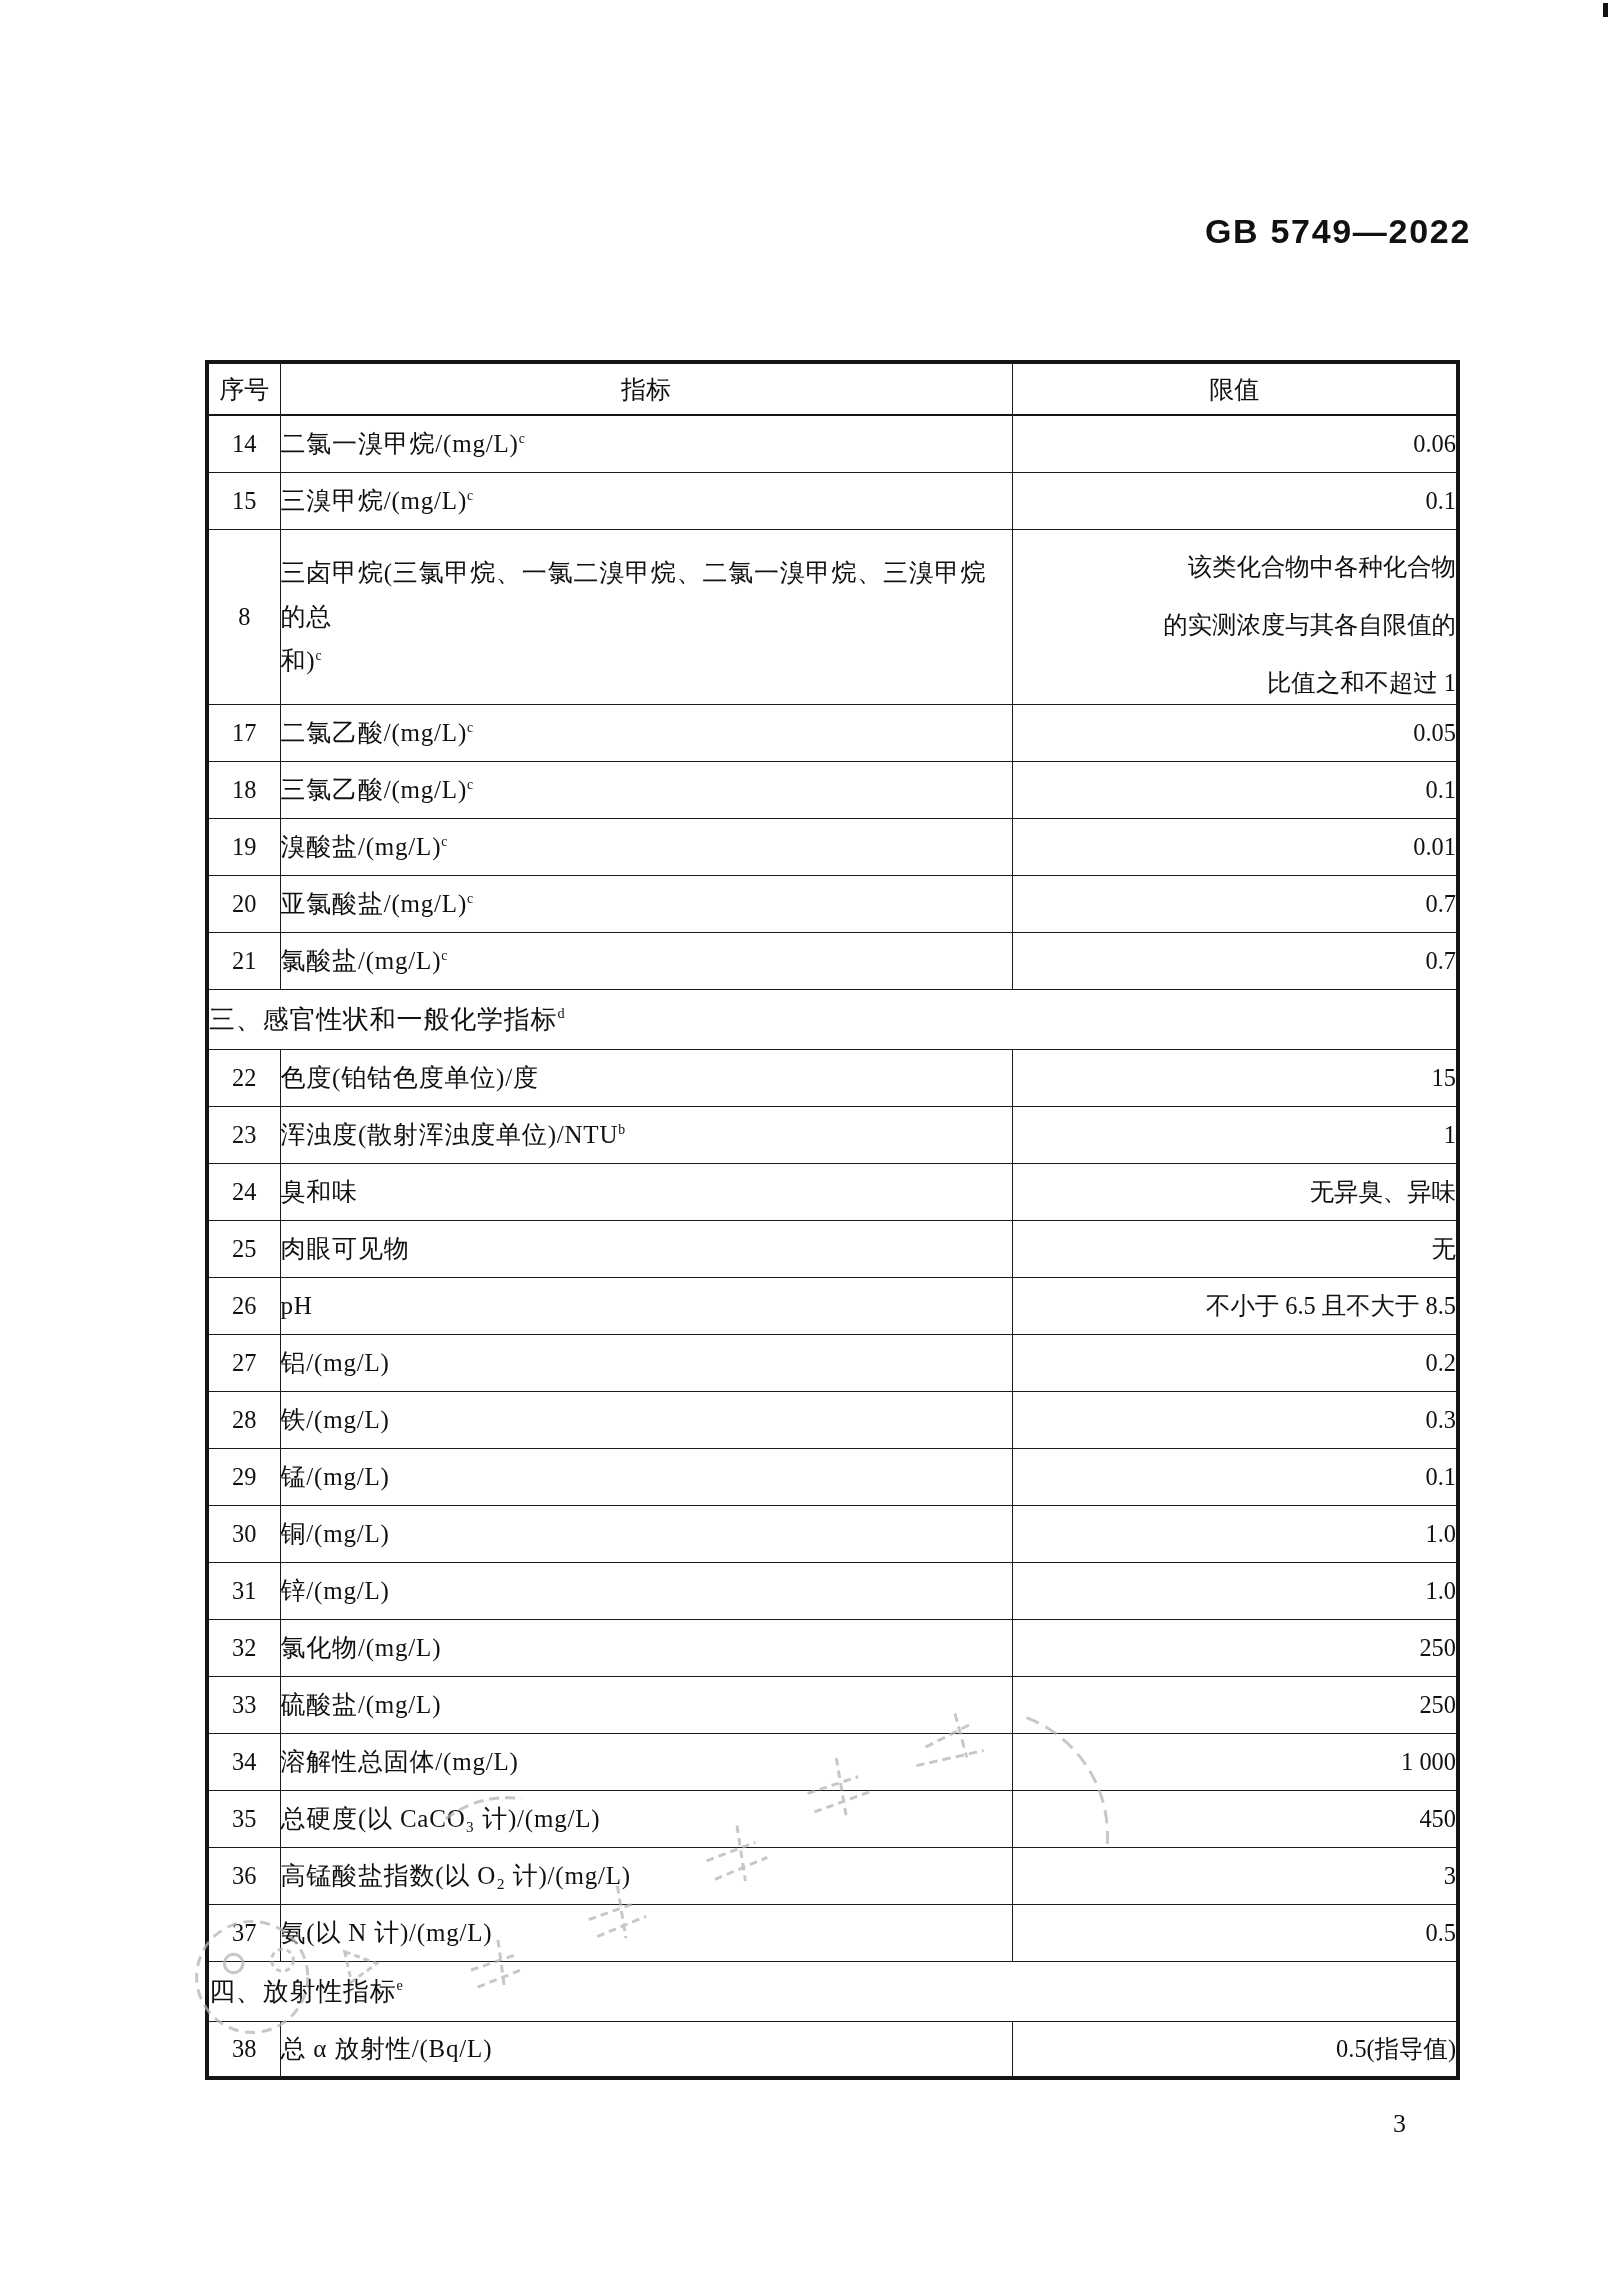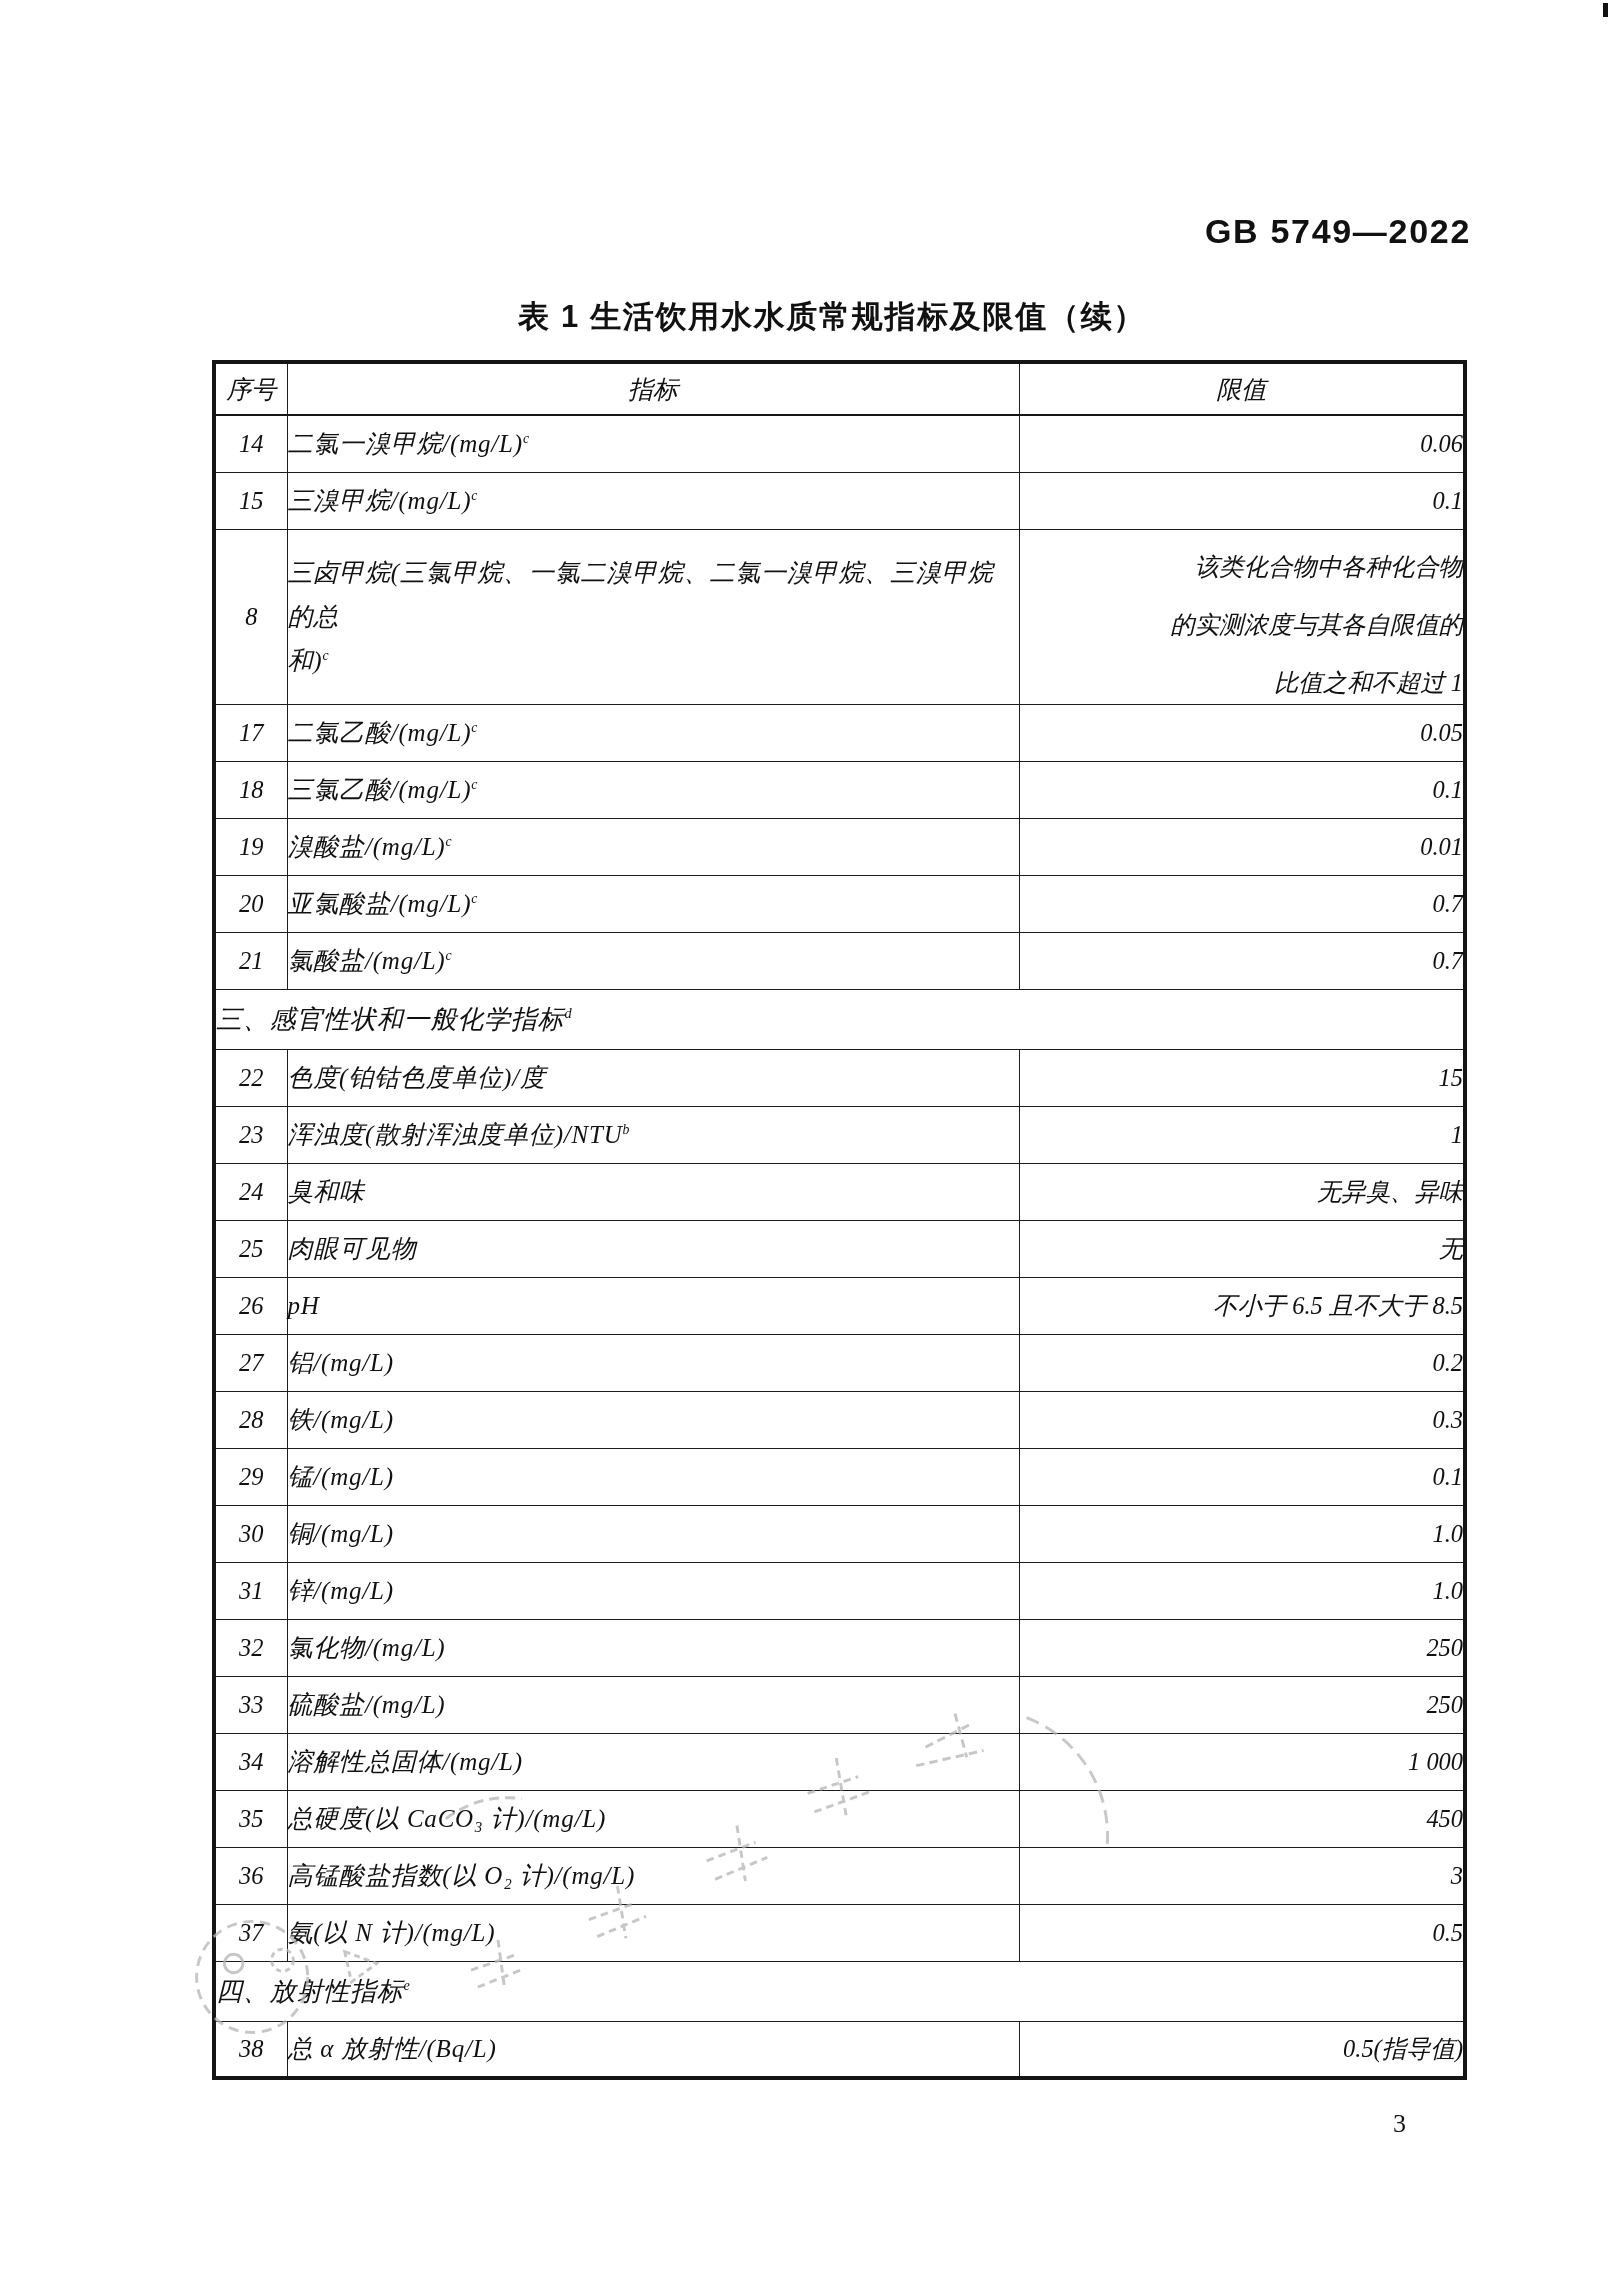--- a/index.html
+++ b/index.html
@@ -20,25 +20,24 @@
     font-family:"Liberation Sans","DejaVu Sans",sans-serif;
     font-weight:bold;font-size:34px;letter-spacing:1.7px;
   }
   .table-title{
     position:absolute;top:296px;left:206px;width:1252px;
     text-align:center;
     font-family:"Liberation Sans","DejaVu Sans",sans-serif;
     font-weight:bold;font-size:31px;letter-spacing:1.7px;
   }
   table.std{
-    position:absolute;top:360px;left:212px;
+    position:absolute;top:360px;left:205px;
     width:1252px;
     border-collapse:collapse;table-layout:fixed;
     border:4.2px solid #151515;
-    font-style:italic;
   }
   table.std th,table.std td{
     border:1.7px solid #1c1c1c;
     padding:0;
     vertical-align:middle;
     background:transparent;
   }
   table.std thead th{
     height:50px;
     font-size:25px;font-weight:normal;
@@ -67,21 +66,20 @@
 </style>
 </head>
 <body>
 
 <div class="page">
 
   <div class="corner-mark"></div>
 
   <div class="doc-code">GB 5749—2022</div>
 
-  <div class="table-title">表 1 生活饮用水水质常规指标及限值（续）</div>
 
   <table class="std">
     <colgroup>
       <col style="width:73px">
         <col style="width:732px">
         <col style="width:446px">
     </colgroup>
     <thead>
       <tr>
         <th>序号</th>

